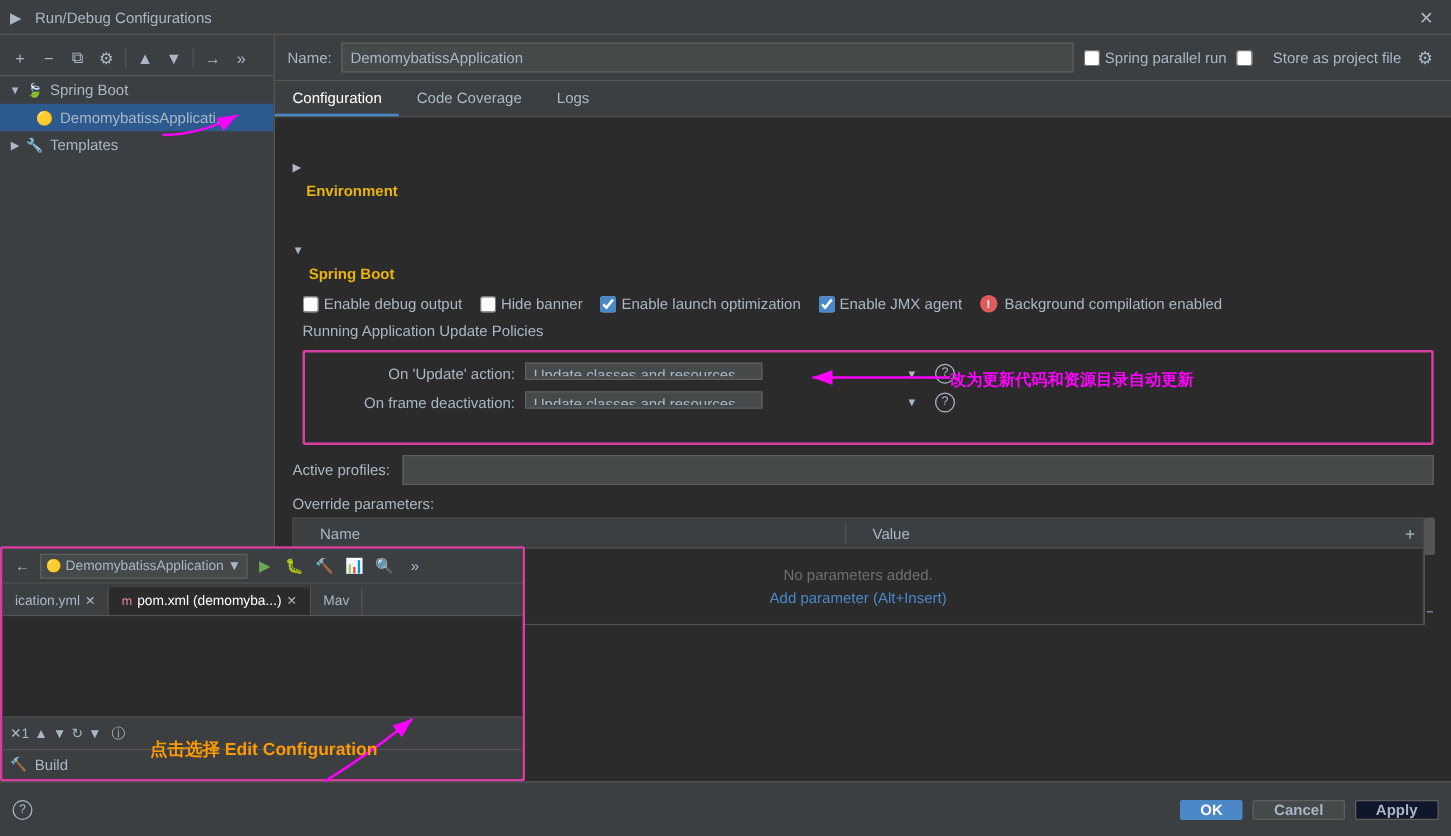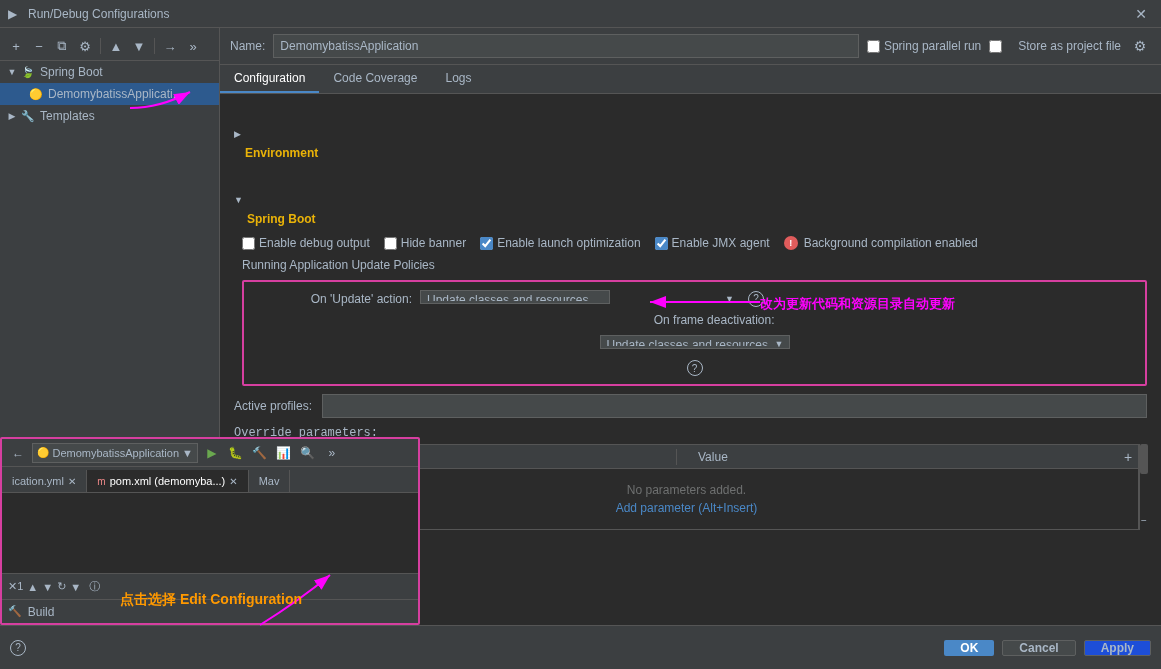--- a/index.html
+++ b/index.html
@@ -359,21 +359,20 @@
       height: 24px;
       outline: none;
     }
 
     
     .params-section { margin-bottom: 8px; }
     .params-header {
       display: flex;
       align-items: flex-start;
       margin-bottom: 4px;
-      font-family: Liberation Mono, monospace;
     }
     .params-title { color: #a9b7c6; }
     .table-wrapper {
       border: 1px solid #555;
       position: relative;
     }
     .table-header-row {
       display: flex;
       background: #3c3f41;
       border-bottom: 1px solid #555;
@@ -430,21 +429,21 @@
     .btn-ok {
       background: #4a88c7;
       color: white;
     }
     .btn-cancel {
       background: #45494a;
       color: #a9b7c6;
       border: 1px solid #5e6060;
     }
     .btn-apply {
-      background: #1d4ed8;
+      background: #0f172a;
       color: #a9b7c6;
       border: 1px solid #5e6060;
     }
     .help-circle {
       width: 16px;
       height: 16px;
       border-radius: 50%;
       border: 1px solid #a9b7c6;
       display: flex;
       align-items: center;
@@ -694,21 +693,21 @@
             <div class="policy-row">
               <span class="policy-label">On 'Update' action:</span>
               <div class="policy-select-wrapper">
                 <select class="policy-select">
                   <option>Update classes and resources</option>
                 </select>
               </div>
               <div class="help-icon">?</div>
             </div>
 
-            <div class="policy-row" style="margin-bottom:0;flex-direction:column;">
+            <div class="policy-row" style="margin-bottom:16px;">
               <span class="policy-label">On frame deactivation:</span>
               <div class="policy-select-wrapper">
                 <select class="policy-select">
                   <option>Update classes and resources</option>
                 </select>
               </div>
               <div class="help-icon">?</div>
             </div>
           </div>
         </div>

